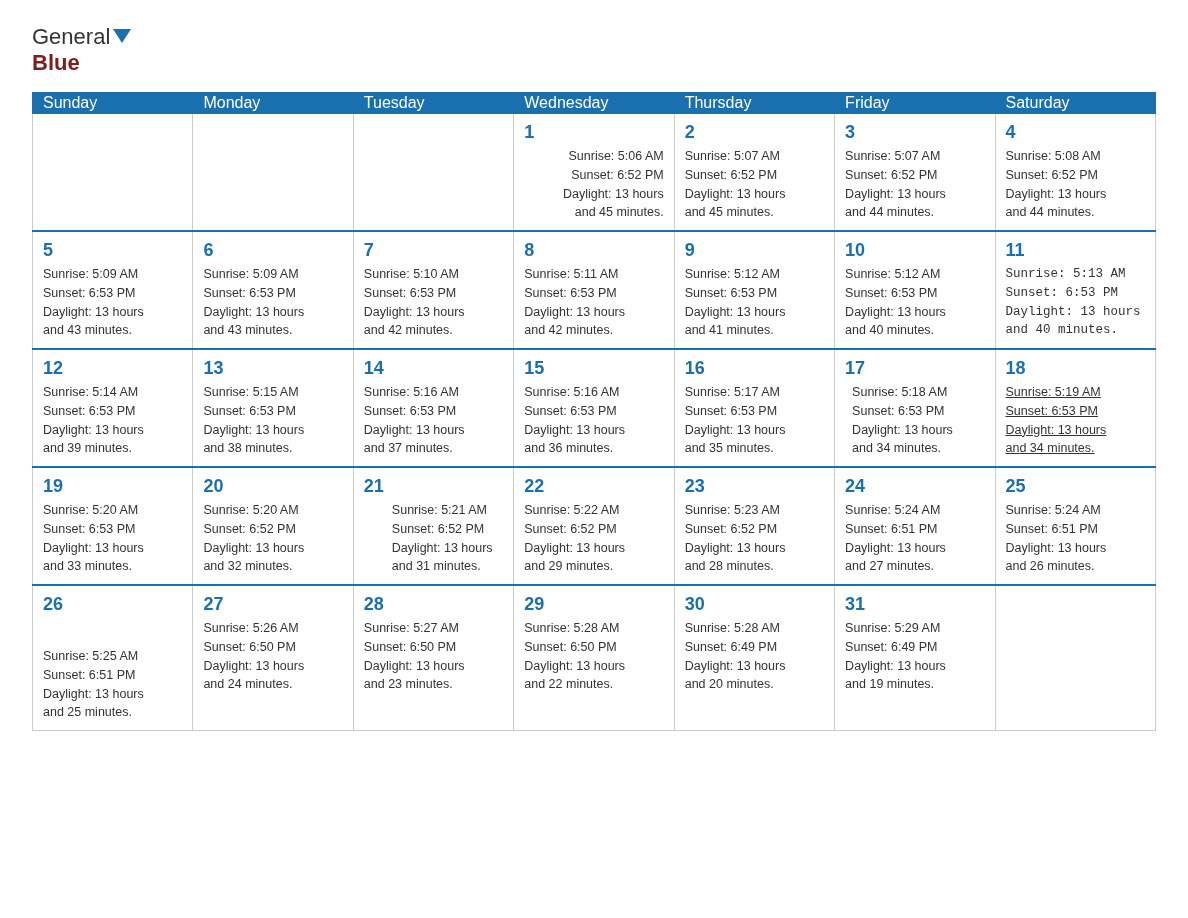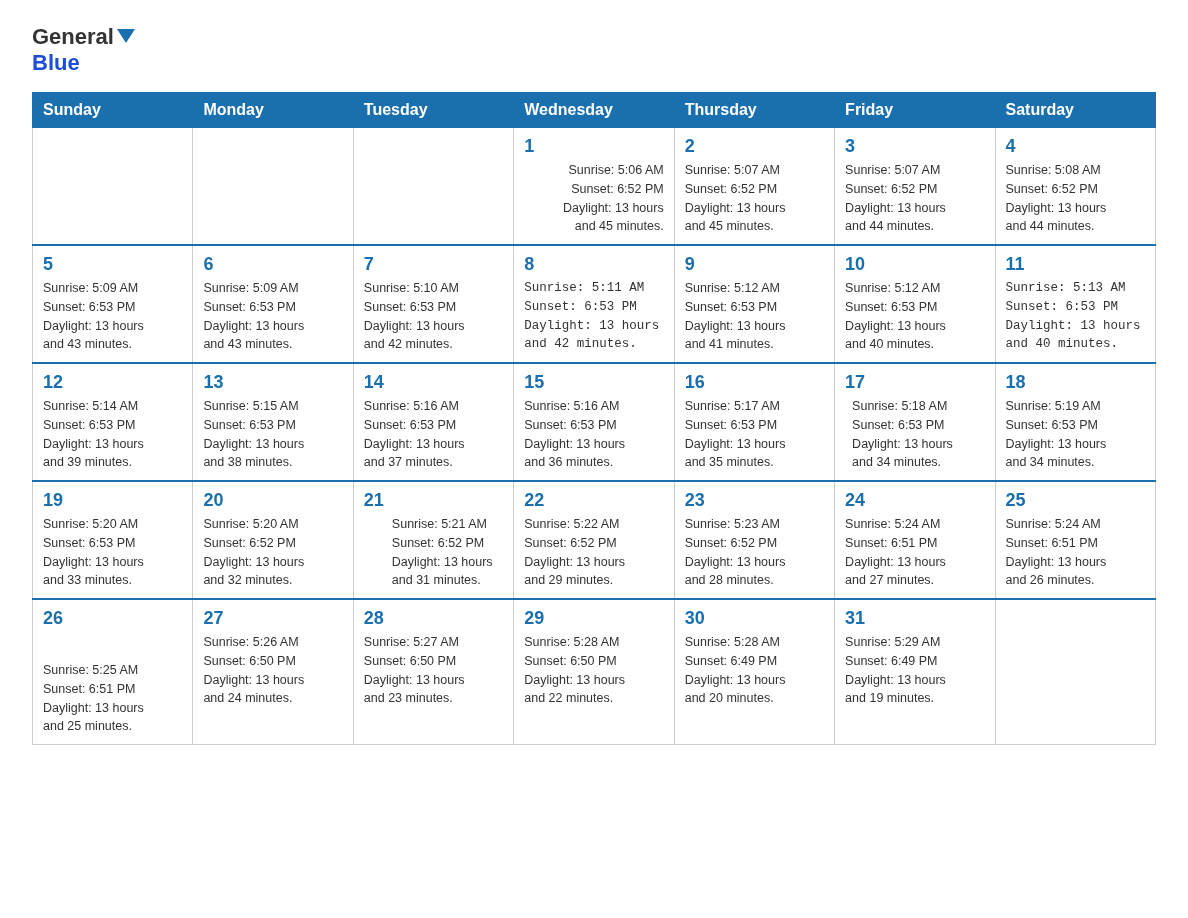--- a/index.html
+++ b/index.html
@@ -37,22 +37,22 @@
     }
     .calendar-table {
       width: 100%;
       border-collapse: collapse;
       table-layout: fixed;
     }
     .calendar-table th {
       background-color: #1a6faf;
       color: #fff;
       font-size: 16px;
-      font-weight: bold;
-      padding: 8px 10px;
+      font-weight: normal;
+      padding: 1px 10px;
       text-align: left;
       border: 1px solid #1a6faf;
     }
     .calendar-table td {
       border: 1px solid #ccc;
       vertical-align: top;
       padding: 8px 10px;
       font-size: 13px;
       color: #333;
       height: 110px;
@@ -76,26 +76,26 @@
       border-bottom: 2px solid #1a6faf;
     }
   </style>
 </head>
 <body>
 
 <div class="header-section">
   <div class="logo">
   <div>
     <div style="display:flex; align-items:center;">
-      <span style="font-size:22px; font-weight:bold; color:#333;">General</span>
+      <span style="font-size:22px; font-weight:normal; color:#333;">General</span>
       <svg width="18" height="14" viewBox="0 0 18 14" style="margin-left:3px; margin-top:-2px;">
         <polygon points="9,14 0,0 18,0" fill="#1a6faf"></polygon>
       </svg>
     </div>
-    <div style="font-size:22px; font-weight:bold; color:#1d4ed8;">Blue</div>
+    <div style="font-size:22px; font-weight:bold; color:#7f1d1d;">Blue</div>
   </div>
 </div>
   <div class="title-section">
     <div class="month-title"></div>
     <div class="location-title"></div>
   </div>
 </div>
 
 <table class="calendar-table">
   <thead>
@@ -160,21 +160,21 @@
         </td>
         <td>
           <span class="day-number">7</span>
           <div class="day-info" style="white-space: pre-line;">Sunrise: 5:10 AM
 Sunset: 6:53 PM
 Daylight: 13 hours
 and 42 minutes.</div>
         </td>
         <td>
           <span class="day-number">8</span>
-          <div class="day-info" style="white-space: pre-line; font-family: Liberation Mono, monospace;">Sunrise: 5:11 AM
+          <div class="day-info" style="white-space: pre-line;">Sunrise: 5:11 AM
 Sunset: 6:53 PM
 Daylight: 13 hours
 and 42 minutes.</div>
         </td>
         <td>
           <span class="day-number">9</span>
           <div class="day-info" style="white-space: pre-line;">Sunrise: 5:12 AM
 Sunset: 6:53 PM
 Daylight: 13 hours
 and 41 minutes.</div>
@@ -232,21 +232,21 @@
         </td>
         <td>
           <span class="day-number">17</span>
           <div class="day-info" style="white-space: pre-line; margin-left: 7px;">Sunrise: 5:18 AM
 Sunset: 6:53 PM
 Daylight: 13 hours
 and 34 minutes.</div>
         </td>
         <td>
           <span class="day-number">18</span>
-          <div class="day-info" style="white-space: pre-line;">Sunrise: 5:19 AM
+          <div class="day-info" style="white-space: pre-line; text-decoration: underline;">Sunrise: 5:19 AM
 Sunset: 6:53 PM
 Daylight: 13 hours
 and 34 minutes.</div>
         </td>
       </tr>
       <tr>
         <td>
           <span class="day-number">19</span>
           <div class="day-info" style="white-space: pre-line;">Sunrise: 5:20 AM
 Sunset: 6:53 PM

